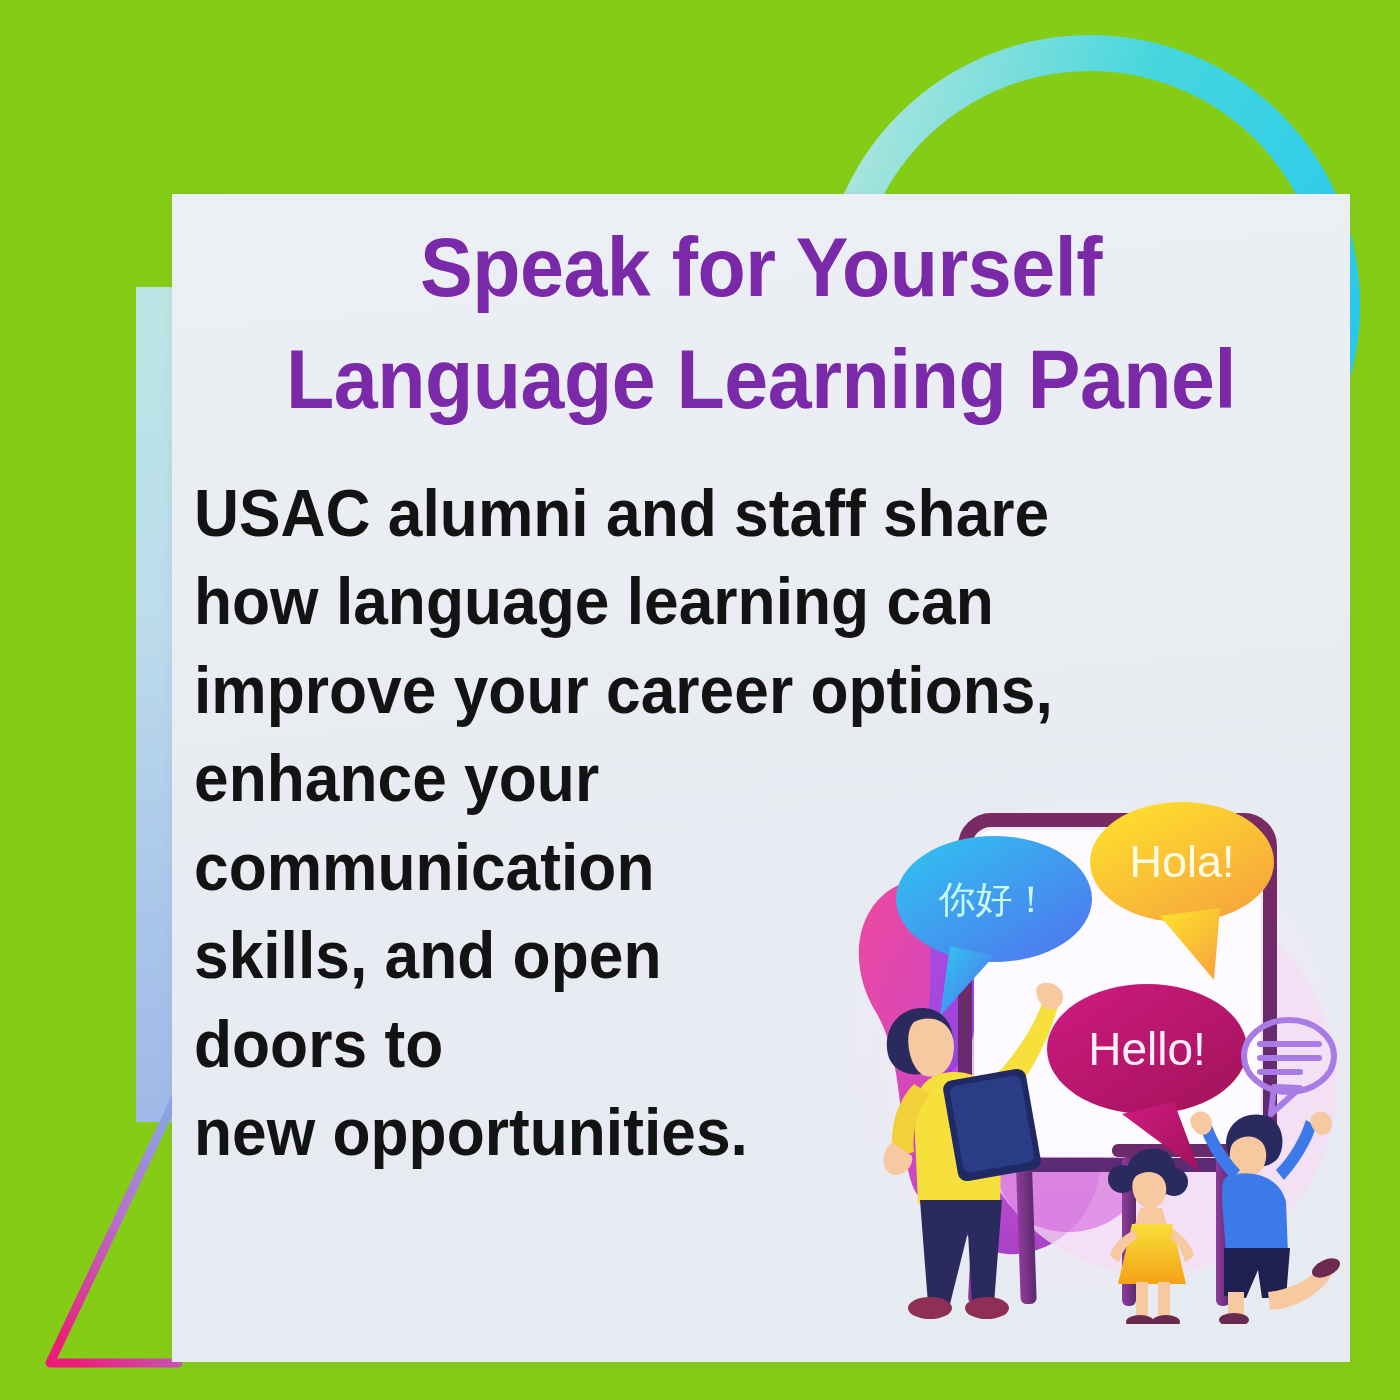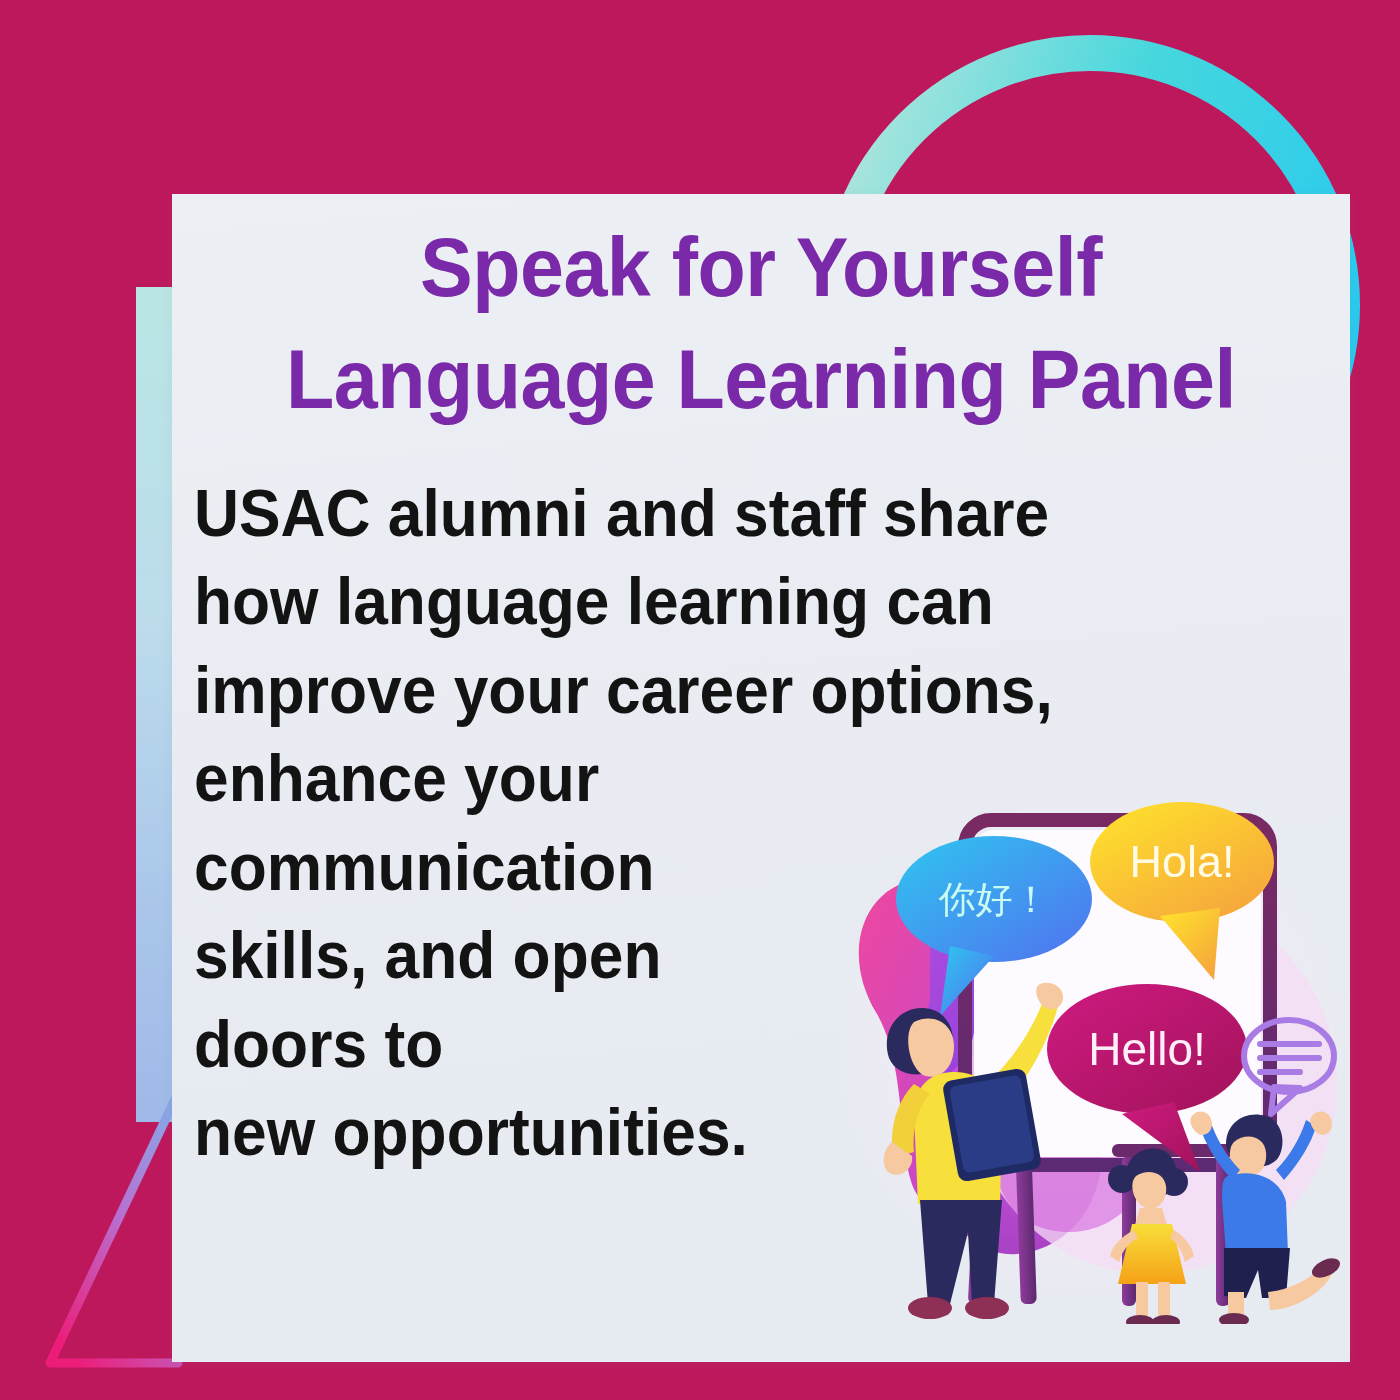--- a/index.html
+++ b/index.html
@@ -5,21 +5,21 @@
   * { box-sizing: border-box; margin: 0; padding: 0; }
   html, body {
     width: 1400px; height: 1400px;
     background: #ffffff;
     font-family: "Liberation Sans", sans-serif;
     overflow: hidden;
   }
   #stage {
     position: relative;
     width: 1400px; height: 1400px;
-    background: #be185d;
+    background: #84cc16;
   }
 
   
   .deco { position: absolute; pointer-events: none; }
 
   #teal-ring {
     left: 820px; top: 35px;
     width: 540px; height: 540px;
     z-index: 1;
   }

